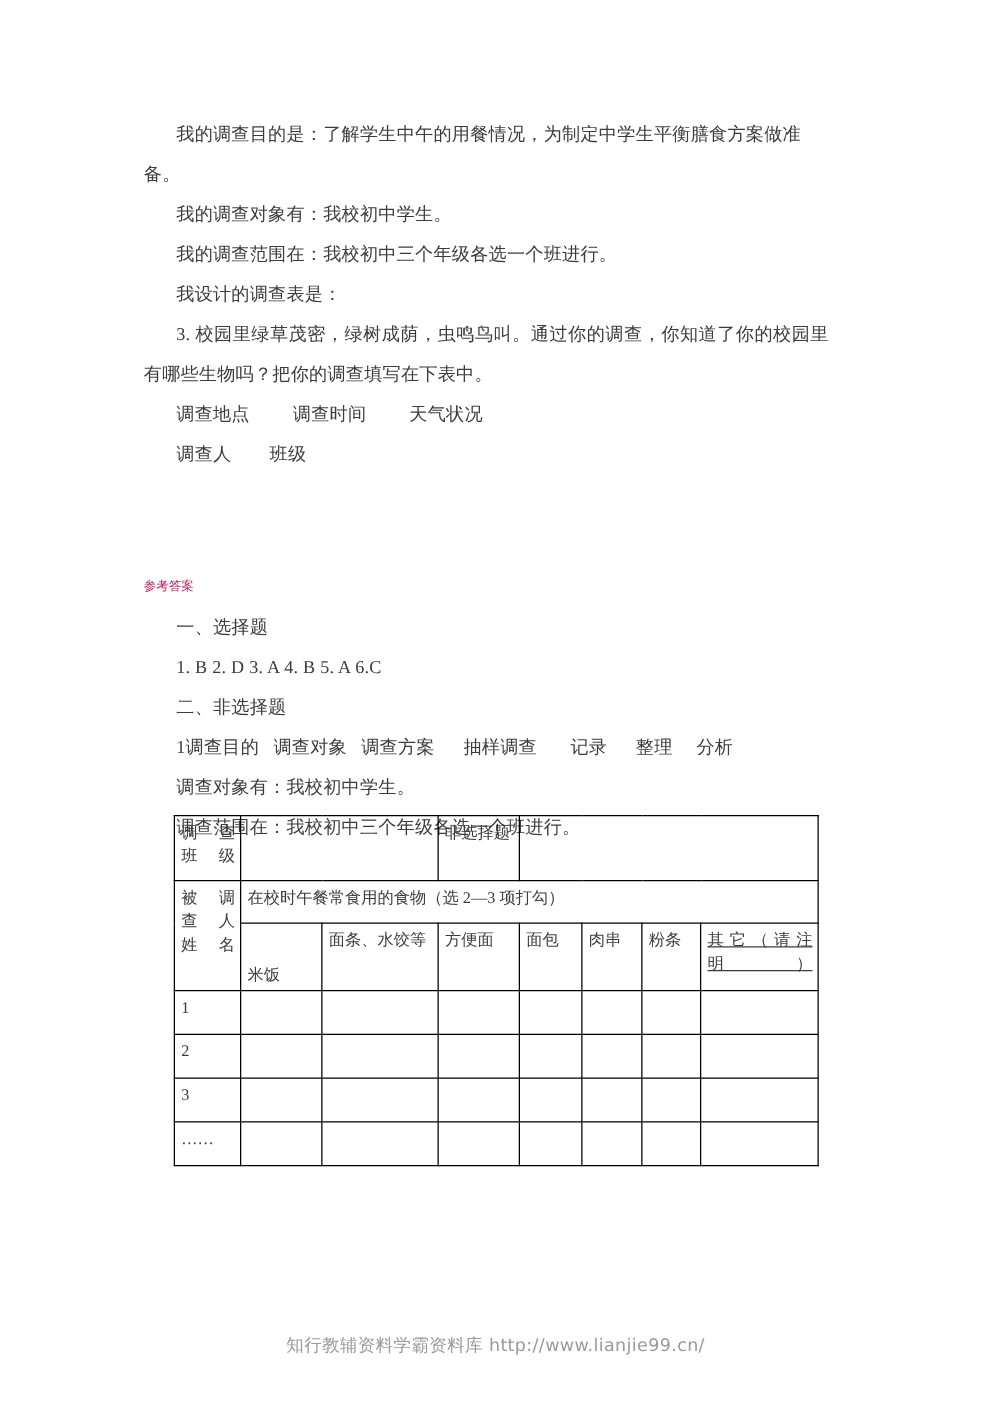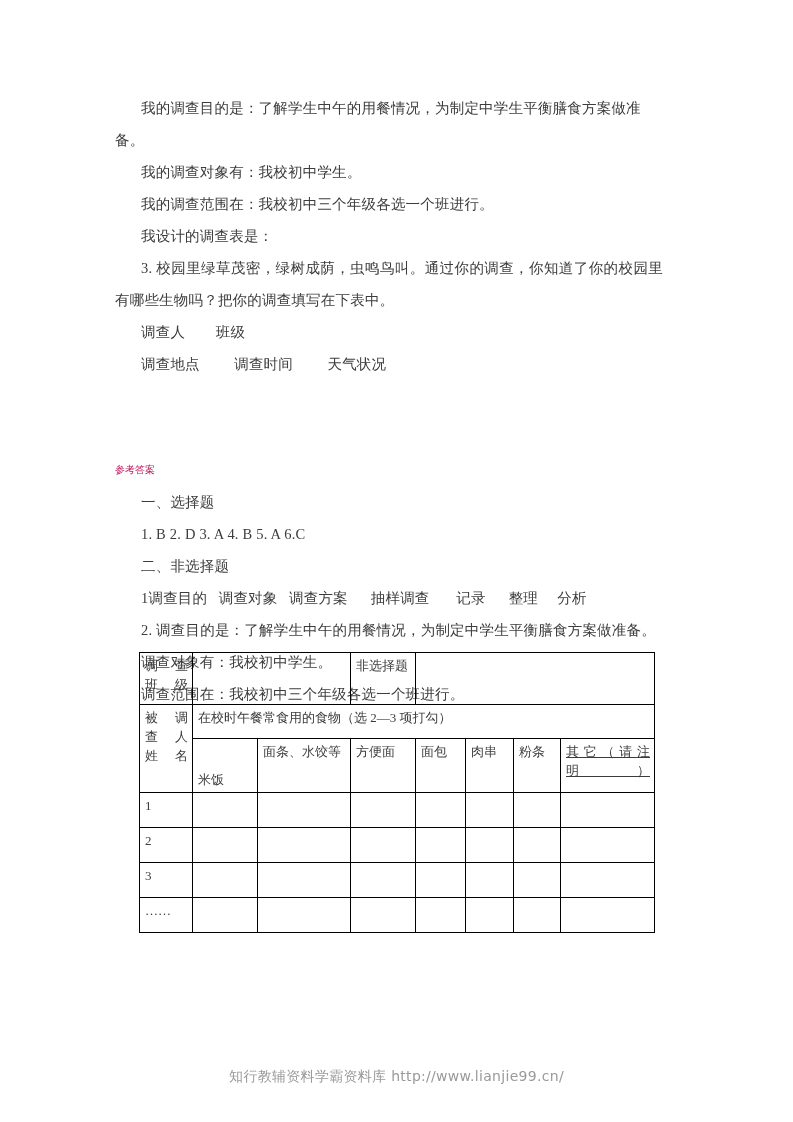--- a/index.html
+++ b/index.html
@@ -121,38 +121,37 @@
     <p class="para indent">我的调查目的是：了解学生中午的用餐情况，为制定中学生平衡膳食方案做准备。</p>
 
     <p class="para indent">我的调查对象有：我校初中学生。</p>
 
     <p class="para indent">我的调查范围在：我校初中三个年级各选一个班进行。</p>
 
     <p class="para indent">我设计的调查表是：</p>
 
     <p class="para hang">3. 校园里绿草茂密，绿树成荫，虫鸣鸟叫。通过你的调查，你知道了你的校园里有哪些生物吗？把你的调查填写在下表中。</p>
 
+    <p class="para indent">调查地点         调查时间         天气状况</p>
+
     <p class="para indent">调查人        班级</p>
 
-    <p class="para indent">调查地点         调查时间         天气状况</p>
-
 
     <div class="spacer-lg"></div>
 
     <p class="heading-ans">参考答案</p>
 
     <p class="para indent">一、选择题</p>
 
     <p class="para indent">1. B 2. D 3. A 4. B 5. A 6.C</p>
 
     <p class="para indent">二、非选择题</p>
 
     <p class="para indent">1调查目的   调查对象   调查方案      抽样调查       记录      整理     分析</p>
 
-    <p class="para indent">2. 调查目的是：了解学生中午的用餐情况，为制定中学生平衡膳食方案做准备。</p>
 
     <p class="para indent">调查对象有：我校初中学生。</p>
 
     <p class="para indent">调查范围在：我校初中三个年级各选一个班进行。</p>
 
   </div>
 
   <div class="survey-table-wrap">
     <table class="survey">
       <colgroup>

